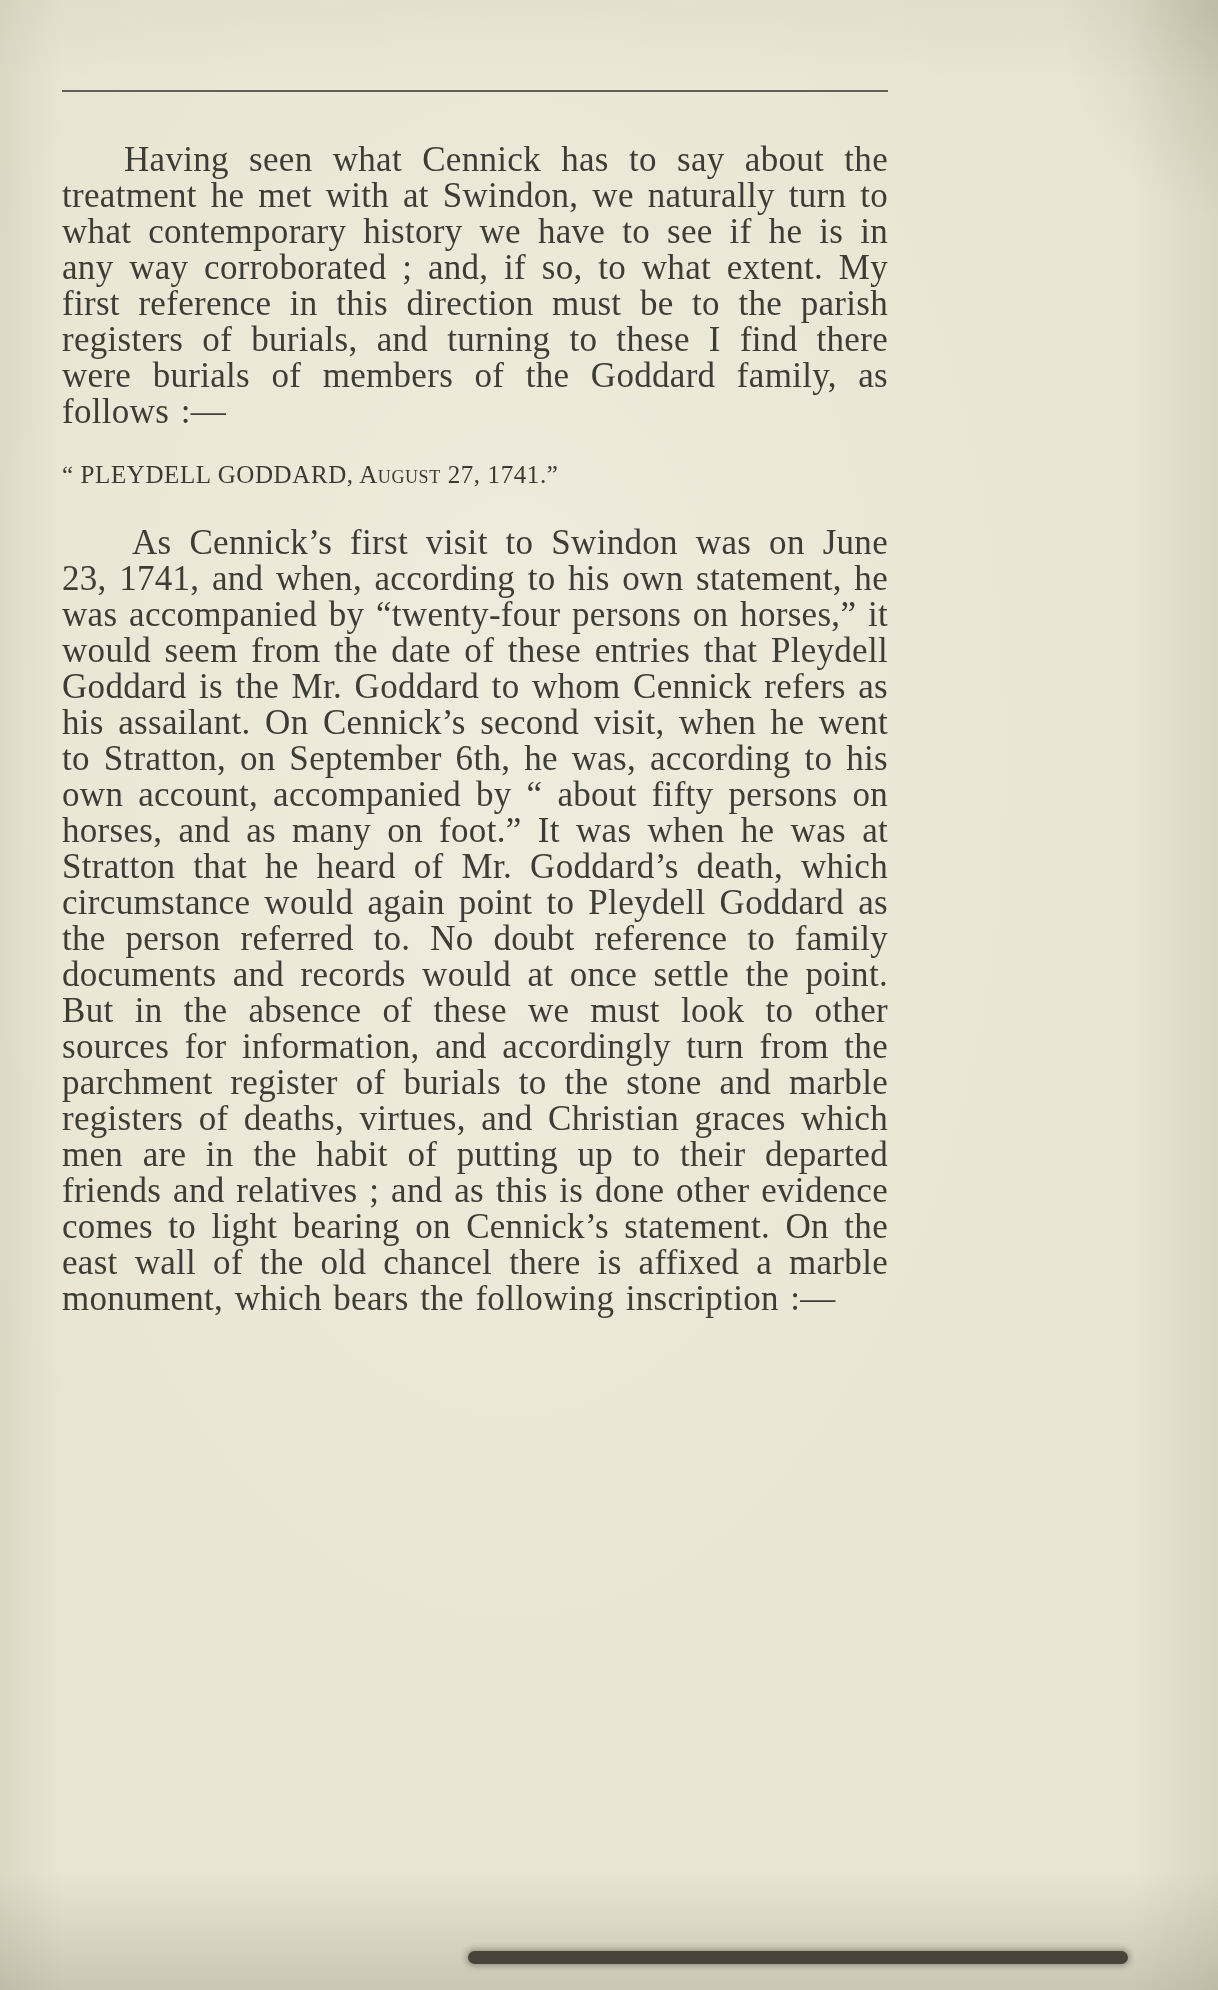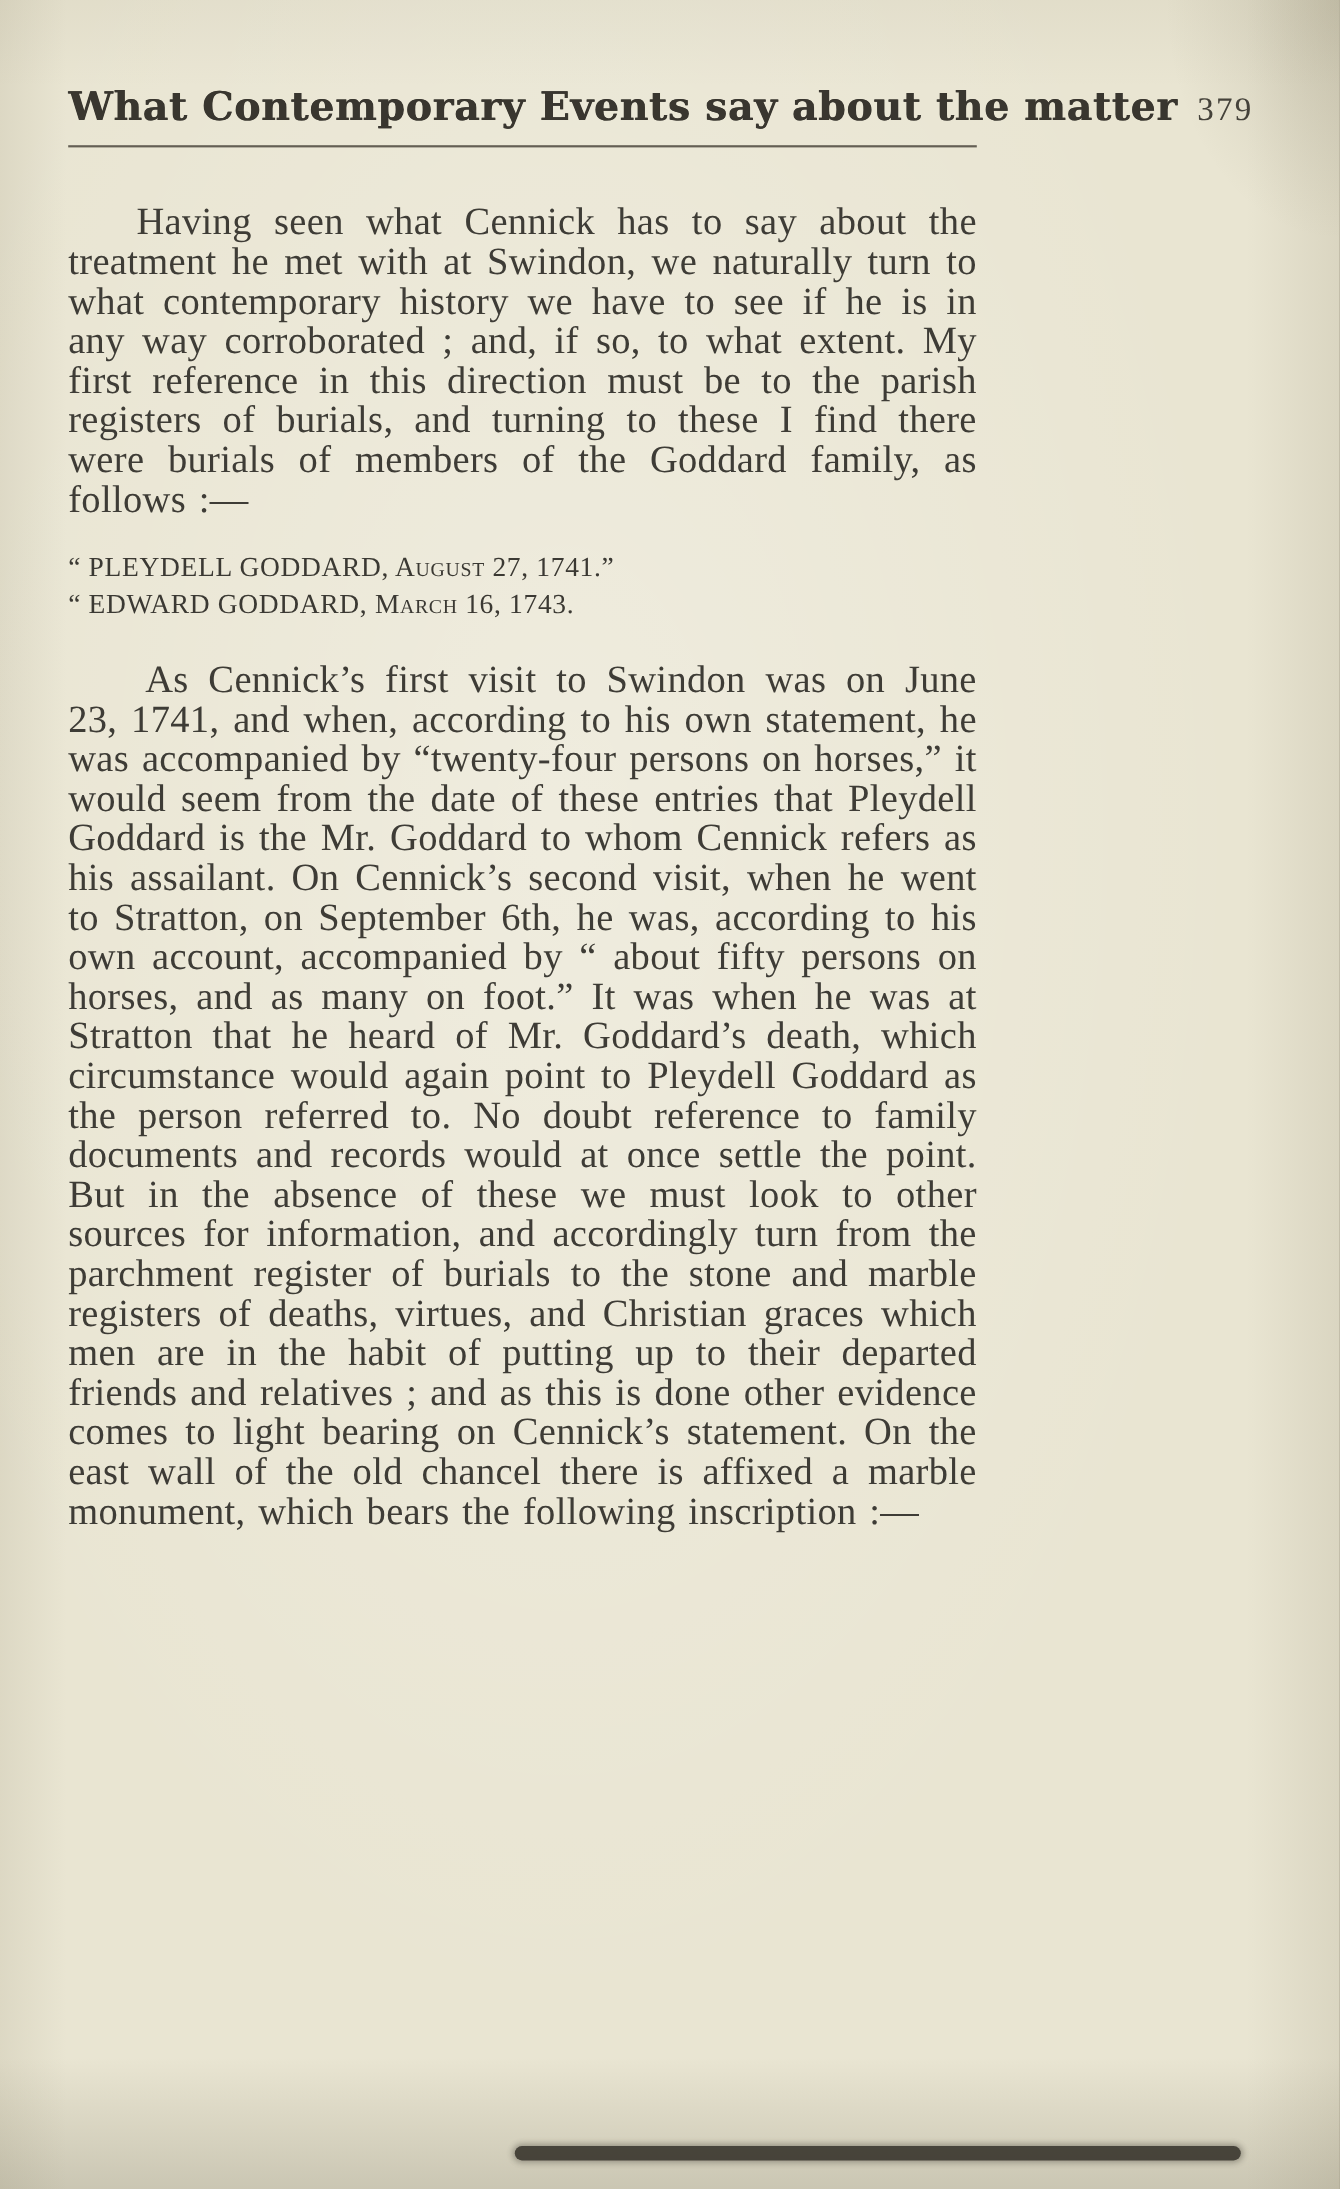--- a/index.html
+++ b/index.html
@@ -101,32 +101,27 @@
 </style>
 </head>
 <body>
 
 <div class="page">
 
   <div class="scan-corner-shade"></div>
 
   <div class="content">
 
-    <header class="running-header">
-      <span class="blackletter">What Contemporary Events say about the matter</span>
-      <span class="page-number">379</span>
-    </header>
 
     <div class="header-rule"></div>
 
     <p class="para para-1">Having seen what Cennick has to say about the treatment he met with at Swindon, we naturally turn to what contemporary history we have to see if he is in any way corroborated ; and, if so, to what extent.  My first reference in this direction must be to the parish registers of burials, and turning to these I find there were burials of members of the Goddard family, as follows :—</p>
 
     <div class="burial-list">
       <div class="burial-entry">“ PLEYDELL GODDARD, August 27, 1741.”</div>
-      <div class="burial-entry">“ EDWARD GODDARD, March 16, 1743.</div>
     </div>
 
     <p class="para para-2">As Cennick’s first visit to Swindon was on June 23, 1741, and when, according to his own statement, he was accompanied by “twenty-four persons on horses,” it would seem from the date of these entries that Pleydell Goddard is the Mr. Goddard to whom Cennick refers as his assailant.  On Cennick’s second visit, when he went to Stratton, on September 6th, he was, according to his own account, accompanied by “ about fifty persons on horses, and as many on foot.” It was when he was at Stratton that he heard of Mr. Goddard’s death, which circumstance would again point to Pleydell Goddard as the person referred to.  No doubt reference to family documents and records would at once settle the point.  But in the absence of these we must look to other sources for information, and accordingly turn from the parchment register of burials to the stone and marble registers of deaths, virtues, and Christian graces which men are in the habit of putting up to their departed friends and relatives ; and as this is done other evidence comes to light bearing on Cennick’s statement.  On the east wall of the old chancel there is affixed a marble monument, which bears the following inscription :—</p>
 
   </div>
 
   <div class="scan-edge-shadow"></div>
 
 </div>
 

